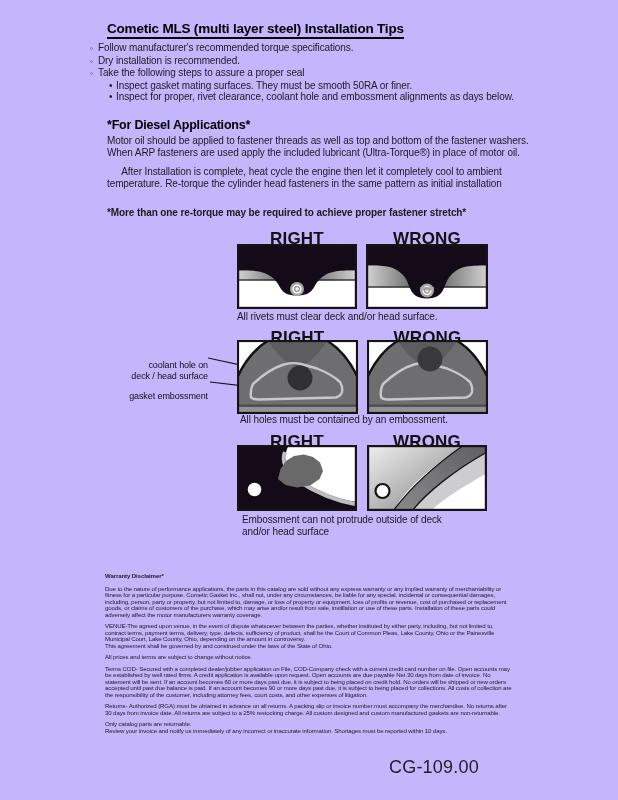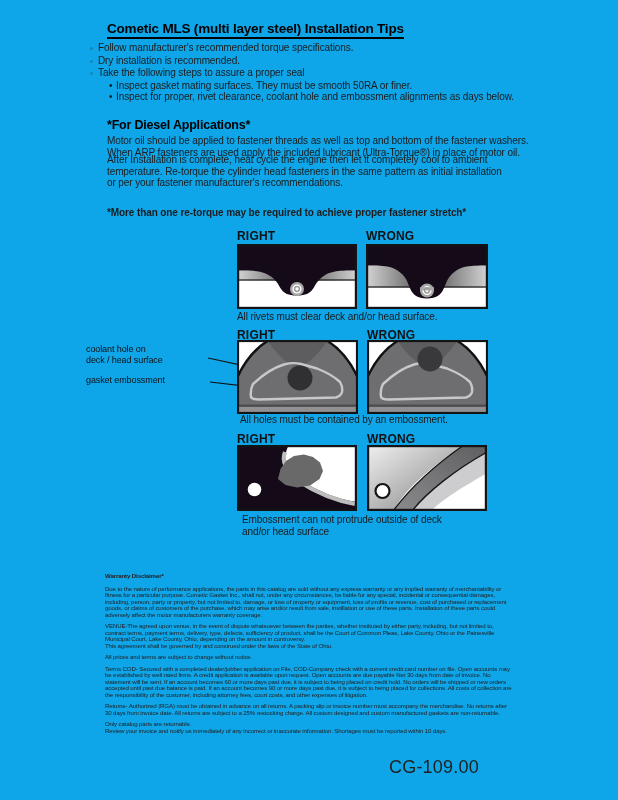--- a/index.html
+++ b/index.html
@@ -1,39 +1,39 @@
 <!DOCTYPE html>
 <html><head>
 <meta charset="utf-8">
 <style>
   html,body { margin:0; padding:0; background:#ffffff; }
   .page {
-    position:relative; width:618px; height:800px; background:#0ea5e9;
+    position:relative; width:618px; height:800px; background:#c4b5fd;
     font-family:"Liberation Sans", sans-serif; color:#1c1c1c; overflow:hidden;
   }
   .abs { position:absolute; }
 
   .title {
     left:107px; top:21px; font-size:13.5px; font-weight:bold; color:#000;
     border-bottom:2px solid #000; padding-bottom:1px; letter-spacing:-0.2px;
     display:inline-block;
   }
 
   .tips { left:90px; top:42px; font-size:10px; line-height:11.5px; letter-spacing:-0.1px; white-space:nowrap; }
   .tips .row { display:flex; align-items:baseline; }
   .marker-o { width:8px; font-size:8px; flex:0 0 8px; }
   .marker-dot { width:7px; font-size:10px; flex:0 0 7px; margin-left:19px; }
 
   .diesel-head { left:107px; top:118px; font-size:12.5px; font-weight:bold; color:#000; letter-spacing:-0.2px; }
   .bodypara { left:107px; font-size:10px; line-height:11.6px; letter-spacing:-0.1px; white-space:nowrap; }
 
-  .rw-label { font-size:12px; font-weight:bold; color:#111; text-align:left; letter-spacing:0.2px; }
+  .rw-label { font-size:17px; font-weight:bold; color:#111; text-align:center; letter-spacing:0.2px; }
   .caption { font-size:10px; letter-spacing:-0.1px; color:#1a1a1a; line-height:11.5px; }
 
-  .ann { font-size:9px; line-height:10.5px; letter-spacing:-0.1px; color:#111; }
+  .ann { font-size:9px; line-height:10.5px; text-align:right; letter-spacing:-0.1px; color:#111;margin-top:16px; }
 
   .legal { left:105px; top:573px; width:409px; font-size:6.1px; line-height:6.5px; letter-spacing:-0.12px; color:#222; }
   .legal .hd { font-weight:bold; margin-bottom:6px; }
   .legal .p { margin-bottom:5px; }
   .legal .p0 { margin-bottom:0; }
 
   .pagecode { left:389px; top:757px; font-size:18px; color:#222; letter-spacing:0.2px; }
 
   svg { display:block; }
 </style>
@@ -65,24 +65,23 @@
       <span class="marker-dot">•</span>
       <span>Inspect for proper, rivet clearance, coolant hole and embossment alignments as days below.</span>
     </div>
   </div>
 
   <div class="abs diesel-head">*For Diesel Applications*</div>
   <div class="abs bodypara" style="top:135px;">
     <div>Motor oil should be applied to fastener threads as well as top and bottom of the fastener washers.</div>
     <div>When ARP fasteners are used apply the included lubricant (Ultra-Torque®) in place of motor oil.</div>
   </div>
-  <div class="abs bodypara" style="top:154px;">
+  <div class="abs bodypara" style="top:166px;text-align:right;">
     <div>After Installation is complete, heat cycle the engine then let it completely cool to ambient</div>
     <div>temperature. Re-torque the cylinder head fasteners in the same pattern as initial installation</div>
-    <div>or per your fastener manufacturer's recommendations.</div>
   </div>
   <div class="abs bodypara" style="top:207px;font-weight:bold;">*More than one re-torque may be required to achieve proper fastener stretch*</div>
 
   <div class="abs rw-label" style="left:237px; top:229px; width:120px;">RIGHT</div>
   <div class="abs rw-label" style="left:366px; top:229px; width:122px;">WRONG</div>
 
   <svg class="abs" style="left:237px; top:244px;" width="120" height="65" viewBox="0 0 120 65">
     <defs>
       <linearGradient id="r1l" x1="0" y1="0" x2="1" y2="0">
           <stop offset="0" stop-color="#d2d2d2"></stop>

